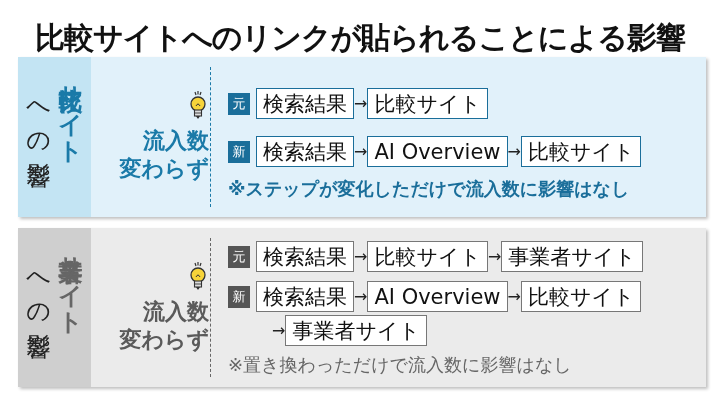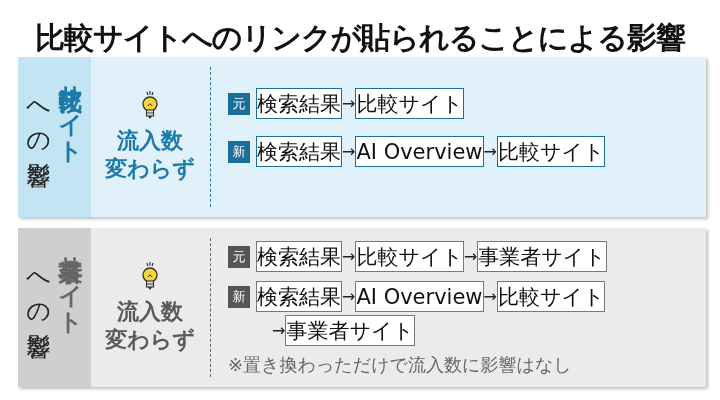--- a/index.html
+++ b/index.html
@@ -28,21 +28,21 @@
     .vcol {
       writing-mode: vertical-rl; font-size: 24px; line-height: 30px; letter-spacing: 0px;
     }
     .p1 .vcol.strong { color: #1a7aa8; font-weight: bold; }
     .p1 .vcol.normal { color: #222; padding-top: 20px; }
     .p2 .vcol.strong { color: #666; font-weight: bold; }
     .p2 .vcol.normal { color: #222; padding-top: 20px; }
 
     .effect {
       position: absolute; left: 73px; top: 0; width: 118px; height: 100%;
-      display: flex; flex-direction: column; align-items: center; justify-content: center;
+      display: flex; flex-direction: column; align-items: flex-end; justify-content: center;
     }
     .bulb { width: 22px; height: 30px; margin-bottom: 6px; }
     .effect-text { font-size: 22px; line-height: 28px; text-align: center; font-weight: bold; }
     .p1 .effect-text { color: #1a7aa8; }
     .p2 .effect-text { color: #5a5a5a; }
 
     .divider {
       position: absolute; left: 192px; top: 10px; bottom: 10px; width: 0;
       border-left: 1.5px dashed;
     }
@@ -51,21 +51,21 @@
 
     .flows { position: absolute; left: 210px; top: 0; right: 0; height: 100%; }
     .row { position: absolute; left: 0; display: flex; align-items: center; }
     .tag {
       width: 22px; height: 22px; font-size: 13px; color: #fff;
       display: flex; align-items: center; justify-content: center; margin-right: 6px;
     }
     .p1 .tag { background: #1a6e9a; }
     .p2 .tag { background: #555; }
     .box {
-      background: #fff; font-size: 21px; color: #111; padding: 0 0; height: 31px; line-height: 30px;
+      background: #fff; font-size: 21px; color: #111; padding: 0 6px; height: 31px; line-height: 30px;
       white-space: nowrap;
     }
     .p1 .box { border: 1.5px solid #1a6e9a; }
     .p2 .box { border: 1.5px solid #777; }
     .arrow { font-size: 16px; color: #222; margin: 0 0px; line-height: 30px; }
     .note { position: absolute; left: 0; font-size: 18px; font-weight: bold; white-space: nowrap; }
     .p1 .note { color: #1a6e9a; }
     .p2 .note { color: #666; }
   </style>
 </head>
@@ -101,20 +101,21 @@
       <span class="box">比較サイト</span>
     </div>
     <div class="row" style="top:79px;">
       <span class="tag">新</span>
       <span class="box">検索結果</span>
       <span class="arrow">→</span>
       <span class="box">AI Overview</span>
       <span class="arrow">→</span>
       <span class="box">比較サイト</span>
     </div>
+    <div class="note" style="top:120px;">※ステップが変化しただけで流入数に影響はなし</div>
   </div>
 </div>
 
 <div class="panel p2">
   <div class="label-col">
     <span class="vcol strong">事業者サイト</span>
     <span class="vcol normal">への影響</span>
   </div>
   <div class="effect">
     <svg class="bulb" viewBox="0 0 22 30">

